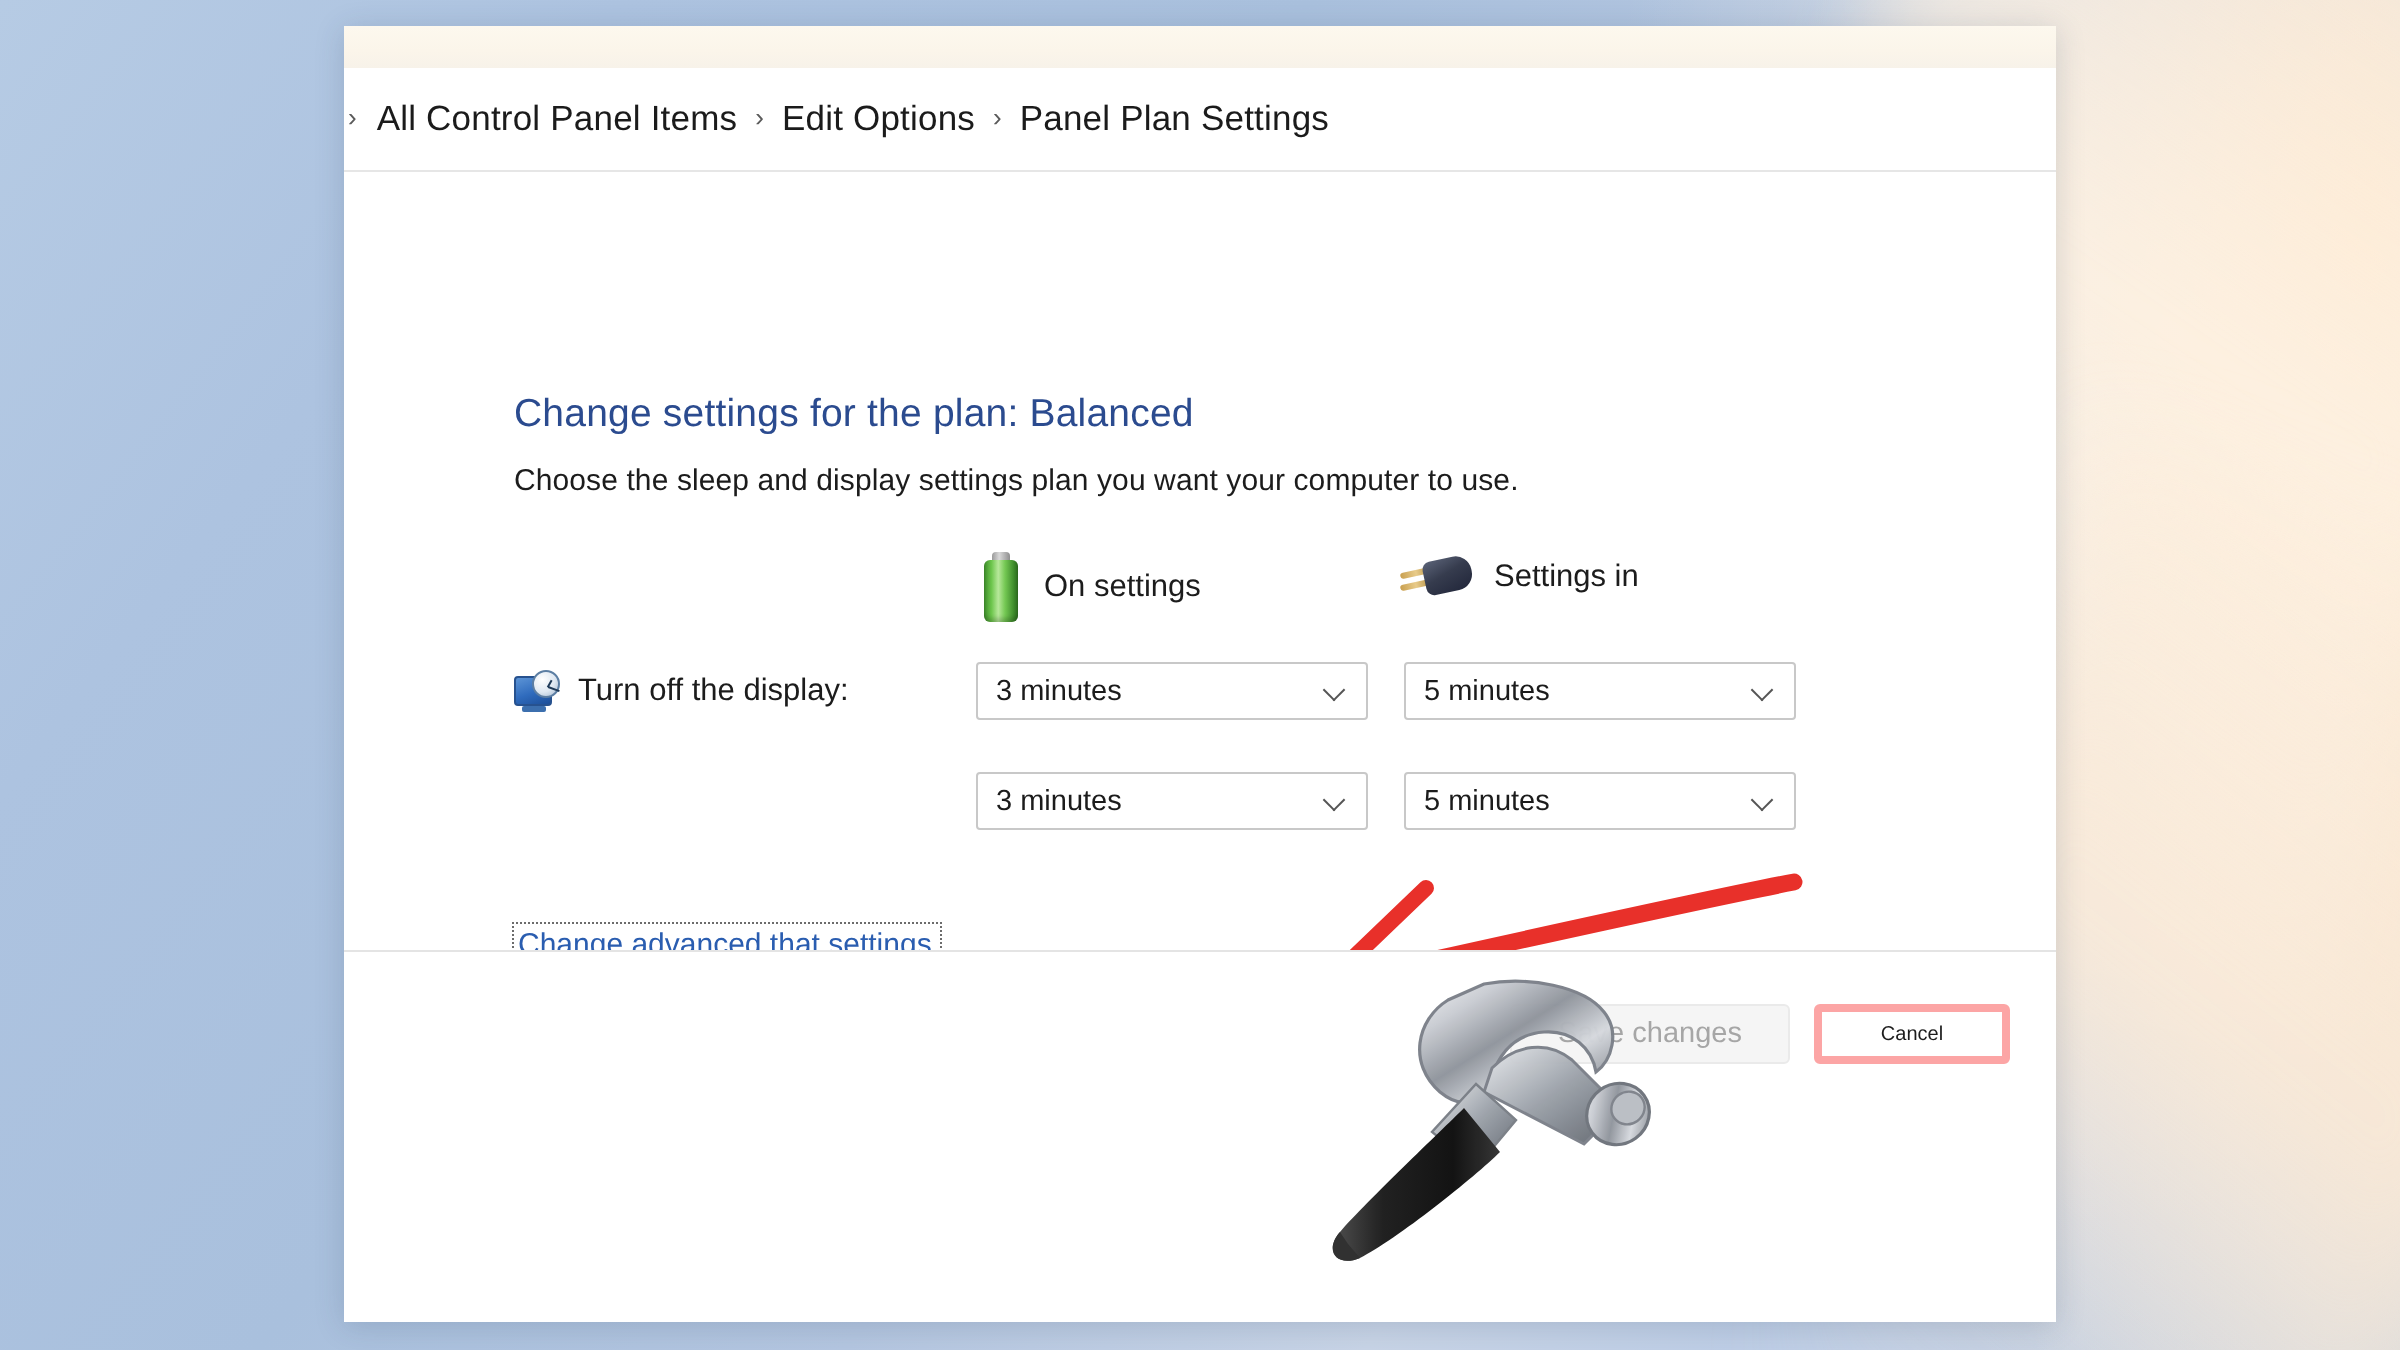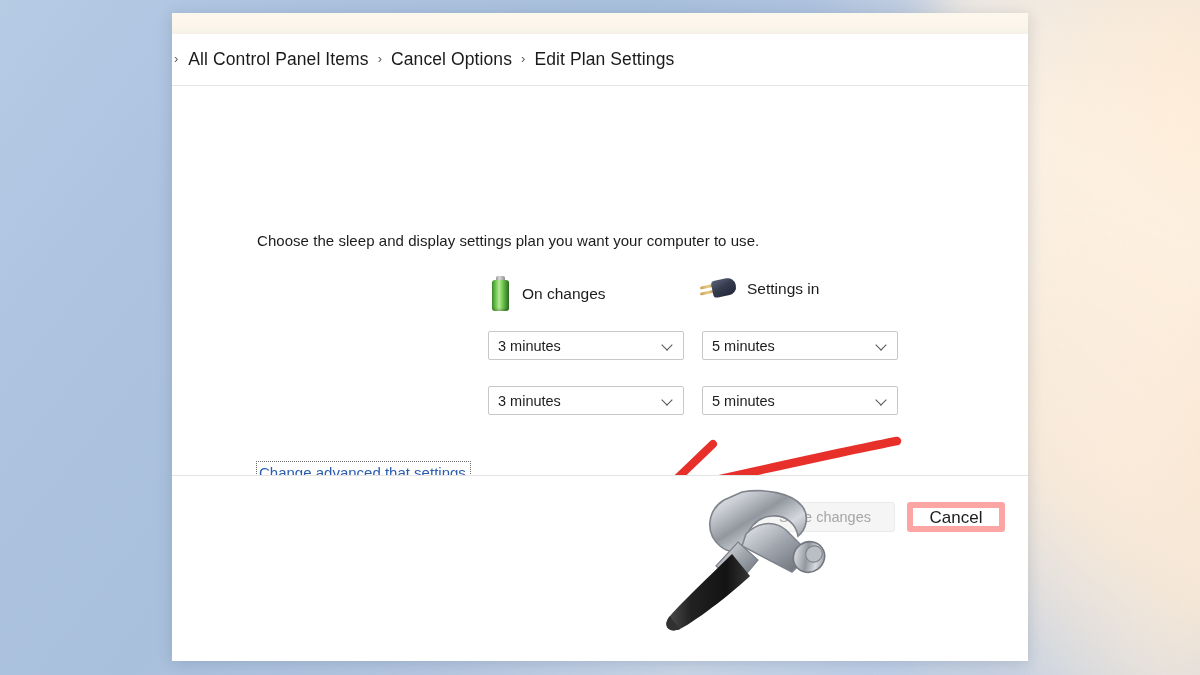--- a/index.html
+++ b/index.html
@@ -353,24 +353,24 @@
     font-size: 14.5px;
     font-family: "Liberation Sans", sans-serif;
   }
   #btn-cancel {
     position: absolute;
     left: 735px;
     top: 26px;
     width: 98px;
     height: 30px;
     background: #ffffff;
-    border: 6px solid #fca5a5;
+    border: 4px solid #fca5a5;
     border-radius: 3px;
     color: #1c1c1c;
-    font-size: 17px;
+    font-size: 10px;
     font-family: "Liberation Sans", sans-serif;
     cursor: pointer;
   }
 
   
   #watermark {
     position: absolute;
     left: 444px;
     top: 0px;
     width: 250px;
@@ -416,46 +416,60 @@
 </div>
 
 <div id="cp-window">
 
   <div id="titlebar-strip"></div>
 
   <div id="breadcrumb-bar">
     <span class="crumb-sep lead">›</span>
     <span class="crumb">All Control Panel Items</span>
     <span class="crumb-sep">›</span>
-    <span class="crumb">Cancel Options</span>
+    <span class="crumb">Edit Options</span>
     <span class="crumb-sep">›</span>
-    <span class="crumb">Edit Plan Settings</span>
+    <span class="crumb">Panel Plan Settings</span>
   </div>
 
   <div id="content">
 
+    <div id="page-title">Change settings for the plan: Balanced</div>
     <div id="page-subtitle">Choose the sleep and display settings plan you want your computer to use.</div>
 
     <div id="col-battery">
       <span class="battery-icon">
         <span class="cap"></span>
         <span class="body"></span>
       </span>
-      <span class="col-label">On changes</span>
+      <span class="col-label">On settings</span>
     </div>
 
     <div id="col-plugged">
       <span class="plug-icon">
         <span class="prong p1"></span>
         <span class="prong p2"></span>
         <span class="barrel"></span>
       </span>
       <span class="col-label">Settings in</span>
     </div>
 
+    <div class="setting-row" id="row-display">
+      <span class="row-icon">
+        <span class="monitor-clock">
+          <span class="screen"></span>
+          <span class="stand"></span>
+          <span class="clock">
+            <span class="hand-h"></span>
+            <span class="hand-m"></span>
+          </span>
+        </span>
+      </span>
+      <span class="row-label">Turn off the display:</span>
+    </div>
 
     <div class="dropdown" id="dd-display-battery">
       <span>3 minutes</span>
       <span class="chev"></span>
     </div>
     <div class="dropdown" id="dd-display-plugged">
       <span>5 minutes</span>
       <span class="chev"></span>
     </div>
 

